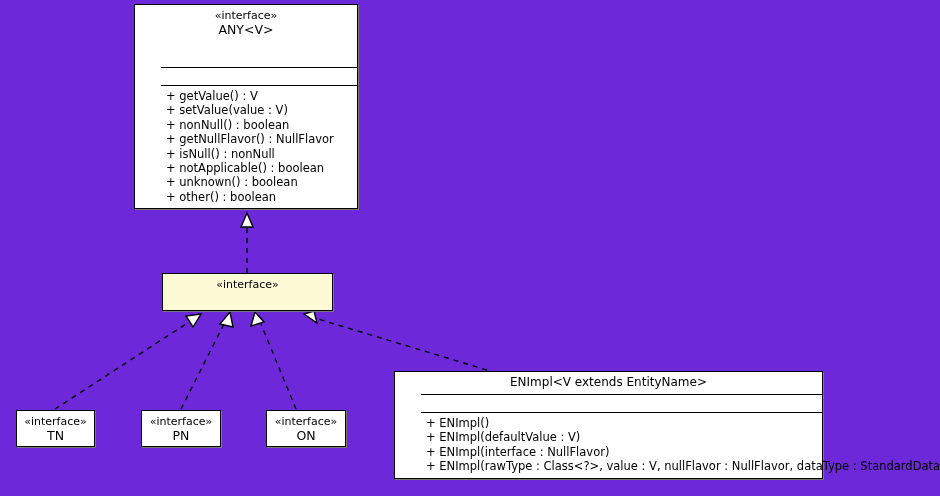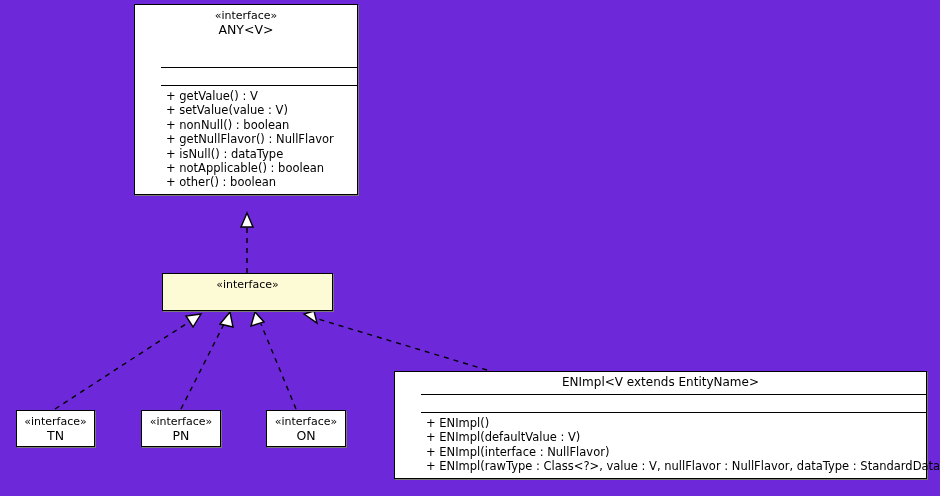--- a/index.html
+++ b/index.html
@@ -65,21 +65,21 @@
     color: #000;
     padding-left: 5px;
     white-space: nowrap;
   }
   
   #box-any   { left: 134px; top: 4px;   width: 224px; }
   #box-en    { left: 162px; top: 273px; width: 171px; }
   #box-tn    { left: 16px;  top: 410px; width: 79px;  }
   #box-pn    { left: 141px; top: 410px; width: 80px;  }
   #box-on    { left: 266px; top: 410px; width: 80px;  }
-  #box-enimpl{ left: 394px; top: 371px; width: 533px; }
+  #box-enimpl{ left: 394px; top: 371px; width: 429px; }
   #box-enimpl .hdr { padding: 4px 4px 5px 4px; }
   #box-enimpl .cname { font-size: 12px; }
 </style>
 </head>
 <body>
 
 <div id="canvas">
 
   <svg class="edges" viewBox="0 0 940 496" xmlns="http://www.w3.org/2000/svg">
 
@@ -113,22 +113,23 @@
     <div class="hdr" style="height:62px;">
       <div class="stereo">«interface»</div>
       <div class="cname">ANY&lt;V&gt;</div>
     </div>
     <div class="sep empty-comp"></div>
     <div class="sep members">
       <div class="member">+ getValue() : V</div>
       <div class="member">+ setValue(value : V)</div>
       <div class="member">+ nonNull() : boolean</div>
       <div class="member">+ getNullFlavor() : NullFlavor</div>
-      <div class="member">+ isNull() : dataType</div>
+      <div class="member">+ isNull() : nonNull</div>
       <div class="member">+ notApplicable() : boolean</div>
+      <div class="member">+ unknown() : boolean</div>
       <div class="member">+ other() : boolean</div>
     </div>
   </div>
 
   <div class="uml-box highlight" id="box-en">
     <div class="hdr" style="height:36px;">
       <div class="stereo">«interface»</div>
     </div>
   </div>
 

